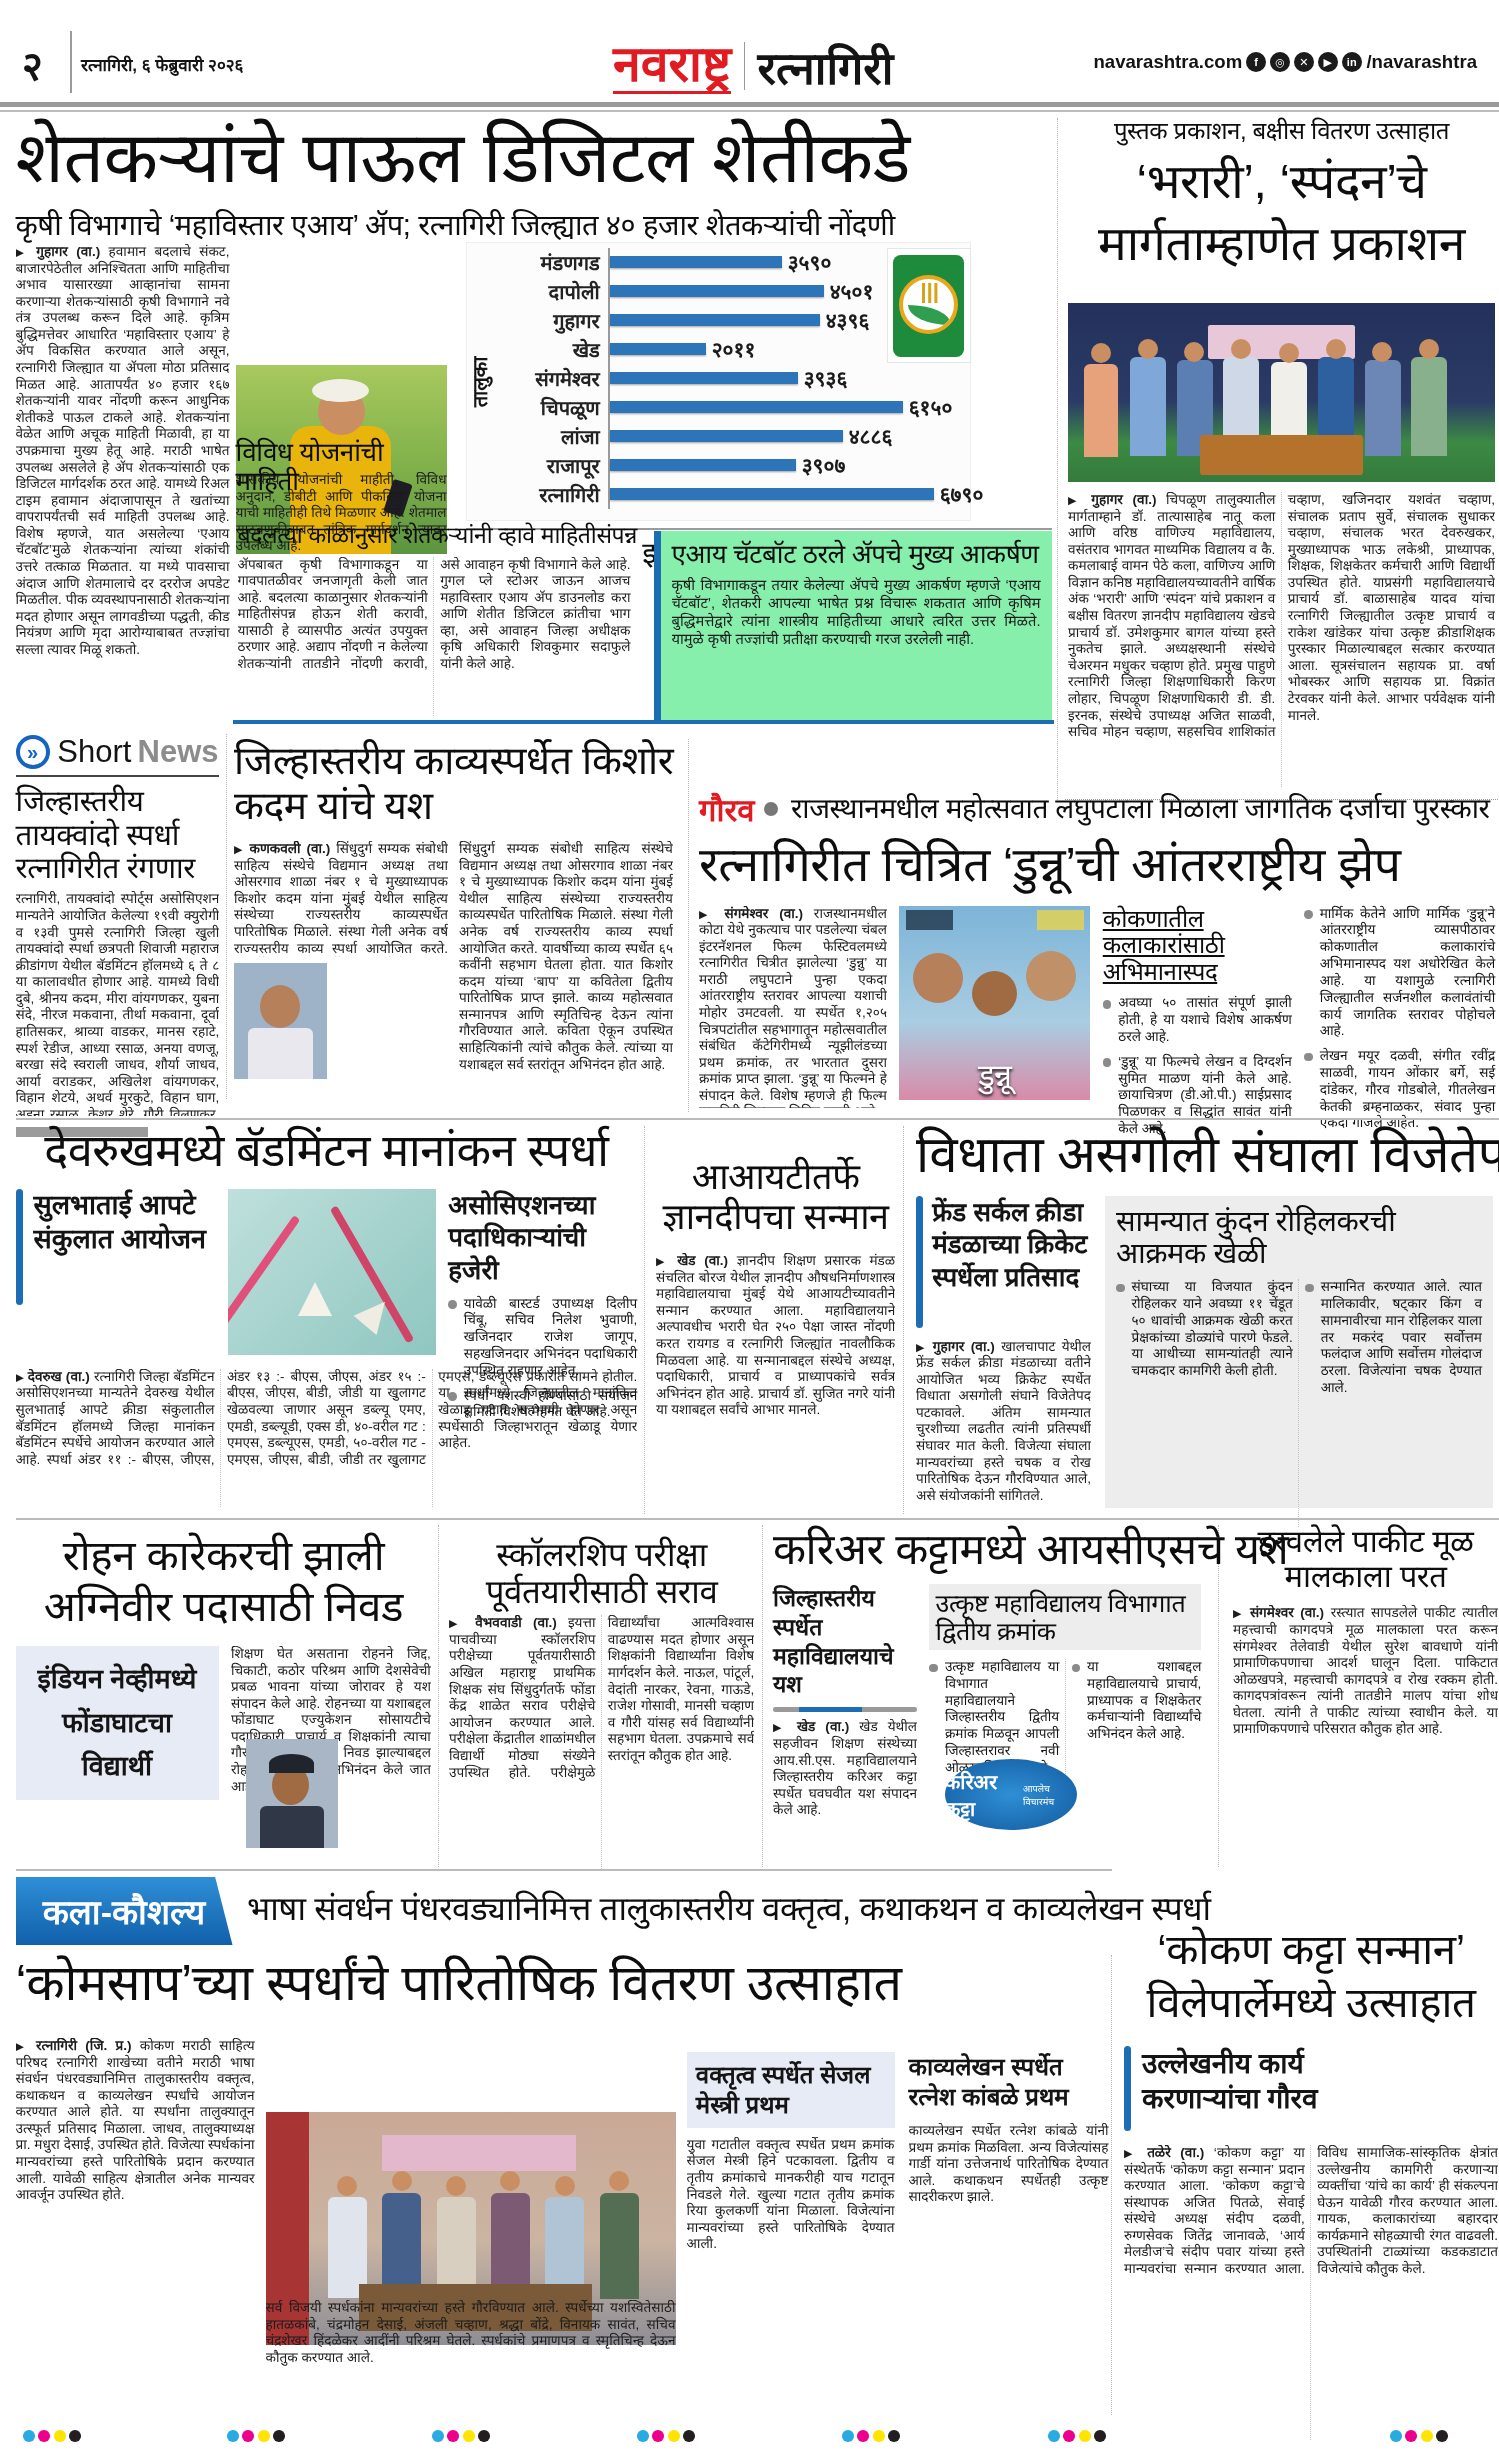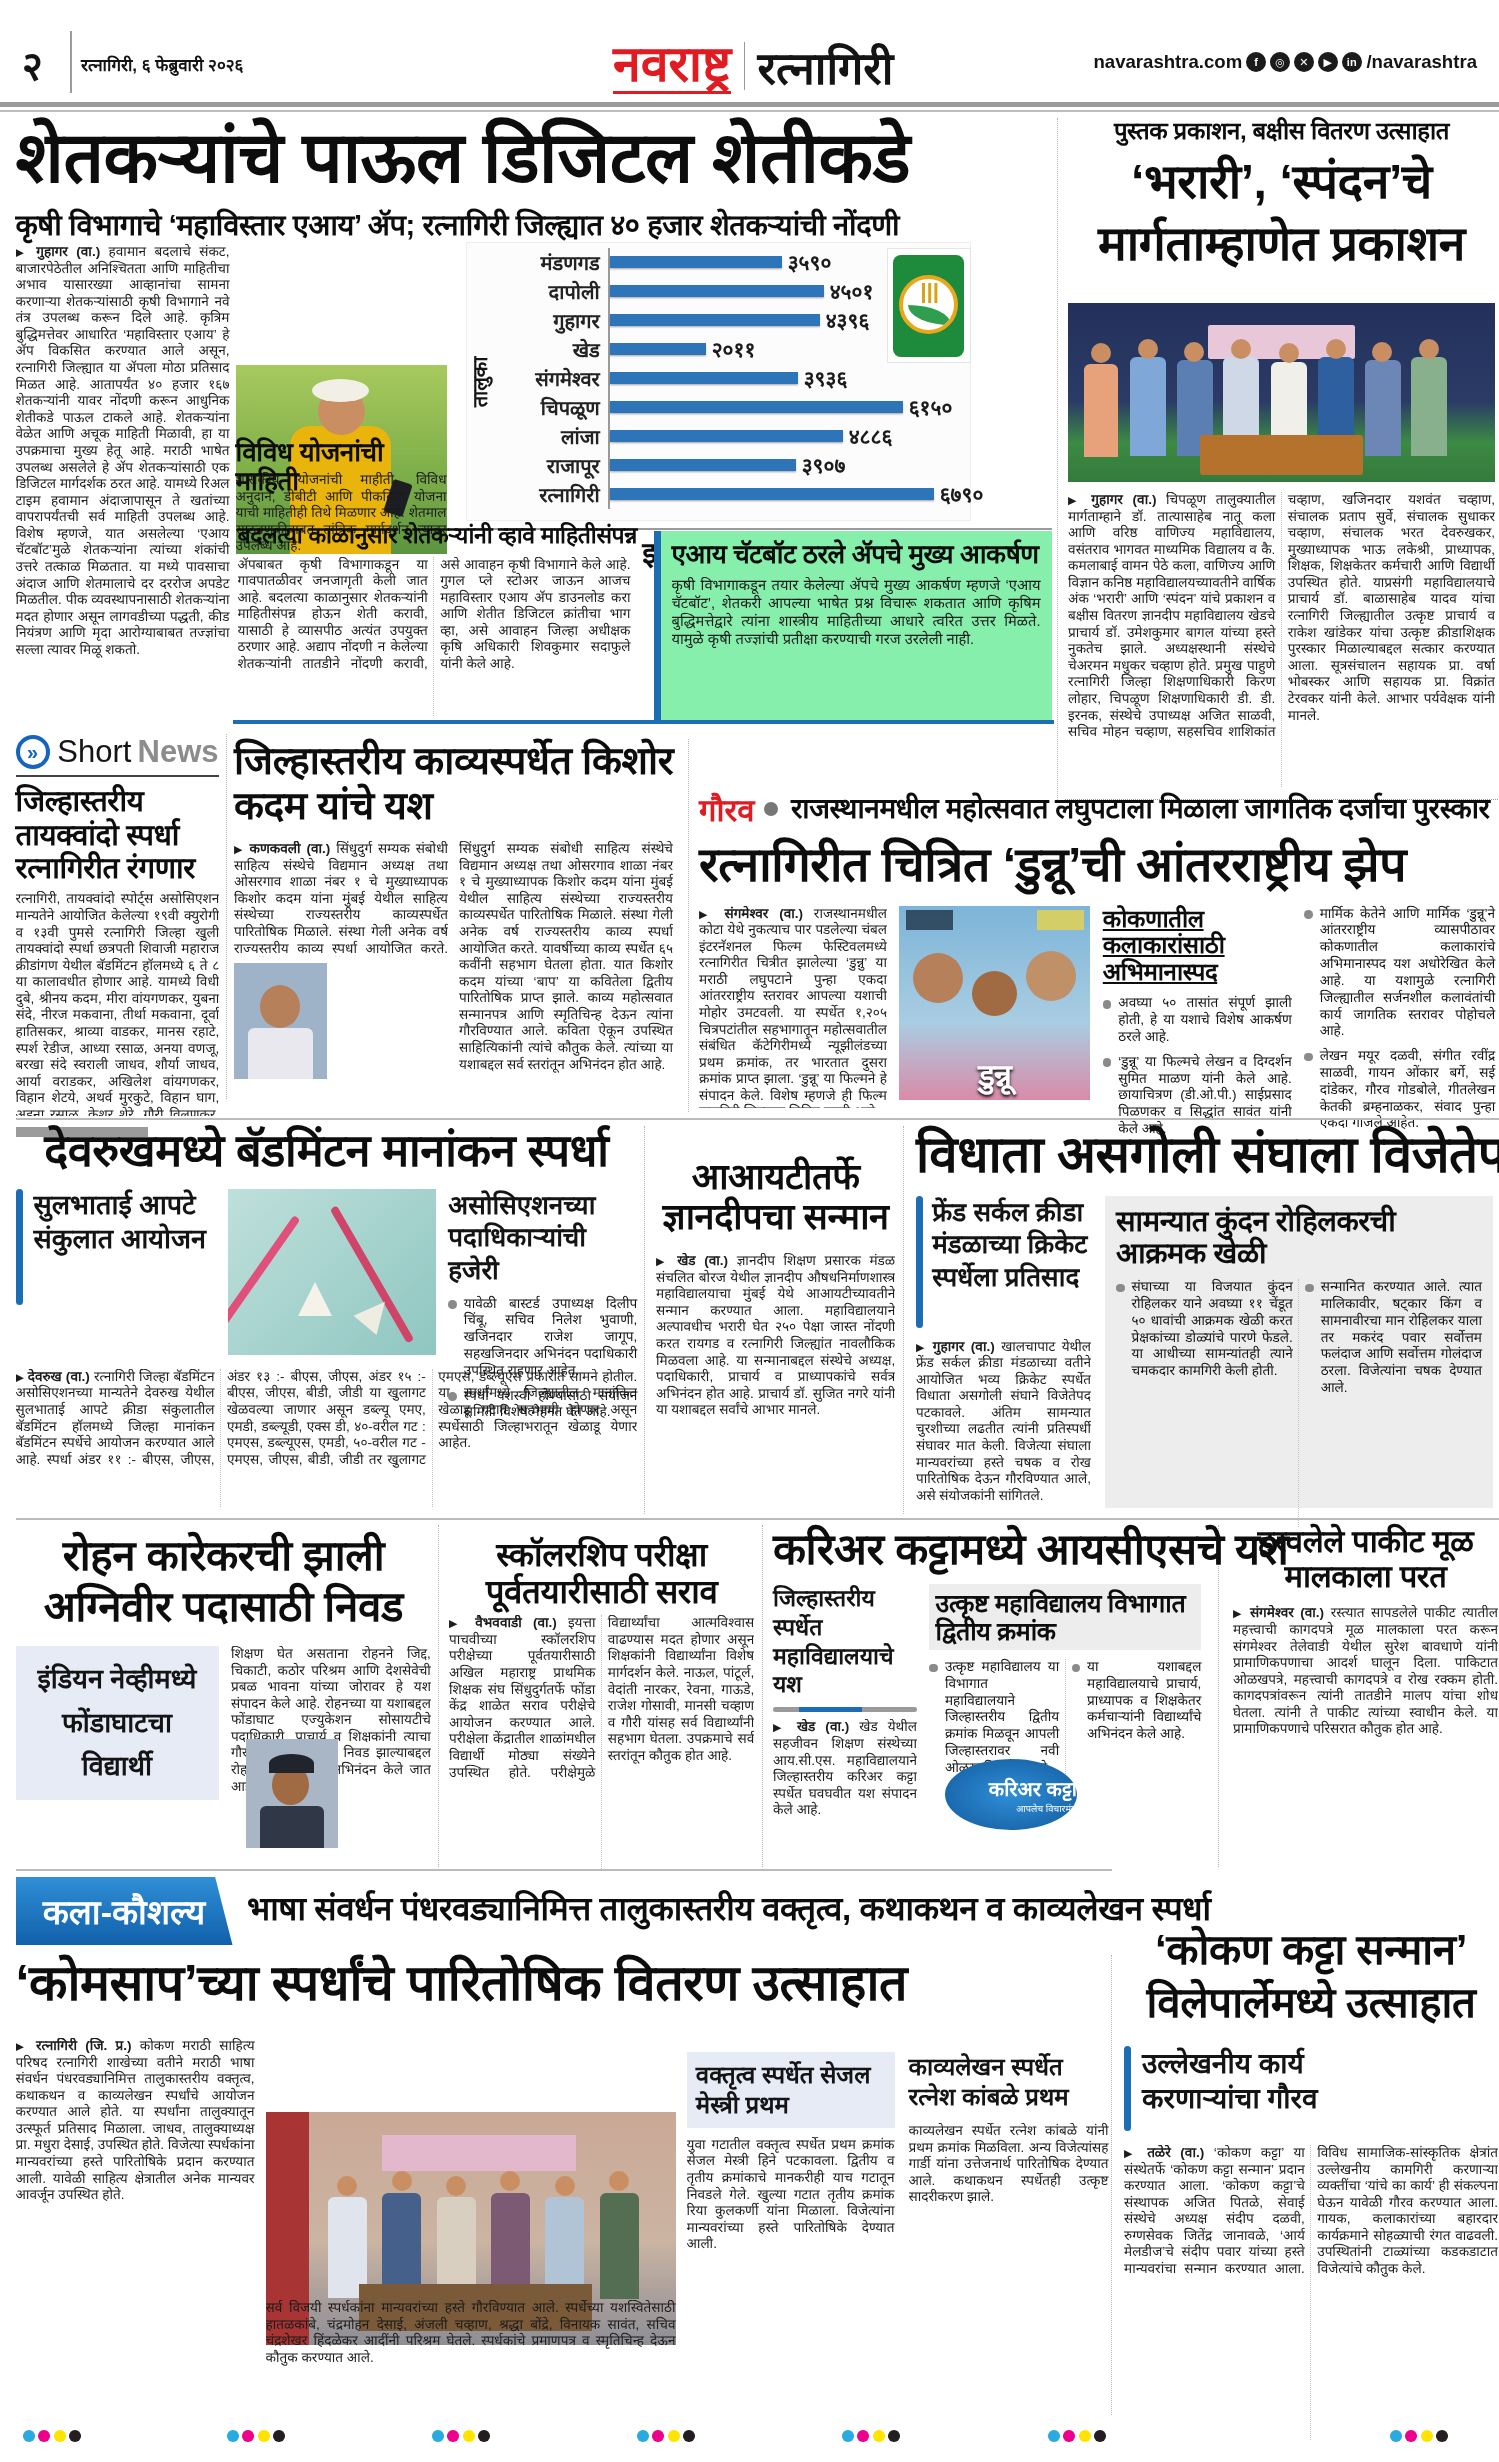--- a/index.html
+++ b/index.html
@@ -1,19 +1,19 @@
 <!DOCTYPE html>
 <html style="font-size:12.4px"><head>
 <meta charset="utf-8">
 <style>
   *{margin:0;padding:0;box-sizing:border-box}
   body{width:1500px;height:2462px;background:#fff;font-family:"Liberation Sans","DejaVu Sans",sans-serif;color:#141414}
   #page{position:relative;width:1500px;height:2462px;overflow:hidden;background:#fff}
   .abs{position:absolute}
-  .hl{font-weight:bold;color:#0d0d0d;line-height:1.12;letter-spacing:-0.4px}
+  .hl{font-weight:normal;color:#0d0d0d;line-height:1.12;letter-spacing:-0.4px}
   .ctr{text-align:center}
   .body{font-size:13.6px;line-height:1.22;text-align:justify;color:#1c1c1c;overflow:hidden}
   .dl{font-weight:bold}
   .dl::before{content:"▶ ";font-size:11px}
   .cols2{column-count:2;column-gap:12.4px;column-rule:0.8px dotted #c2c2c2}
   .cols3{column-count:3;column-gap:12.4px;column-rule:0.8px dotted #c2c2c2}
   .vrule{width:0;border-left:0.8px dotted #b5b5b5}
   .grule{background:#9b9b9b}
   .bluerule{background:#1c6db4}
   .bluebar{width:7px;background:#1c6db4;border-radius:3.9px}
@@ -366,21 +366,21 @@
           <span class="dl">खेड (वा.)</span>
           <span>खेड येथील सहजीवन शिक्षण संस्थेच्या आय.सी.एस. महाविद्यालयाने जिल्हास्तरीय करिअर कट्टा स्पर्धेत घवघवीत यश संपादन केले आहे.</span>
         </div>
       </div>
       <div style="width:272px;position:relative">
         <div class="graybox hl" style="font-size:25px;padding:4.7px 6.2px">उत्कृष्ट महाविद्यालय विभागात द्वितीय क्रमांक</div>
         <div class="cols2" style="margin-top:9.3px;height:155px">
             <div class="bullet-item">उत्कृष्ट महाविद्यालय या विभागात महाविद्यालयाने जिल्हास्तरीय द्वितीय क्रमांक मिळवून आपली जिल्हास्तरावर नवी ओळख मिळाली आहे.</div>
             <div class="bullet-item">या यशाबद्दल महाविद्यालयाचे प्राचार्य, प्राध्यापक व शिक्षकेतर कर्मचाऱ्यांनी विद्यार्थ्यांचे अभिनंदन केले आहे.</div>
           </div>
-        <div style="position:absolute;left:15.5px;top:175px;width:132px;height:71px;background:radial-gradient(ellipse at center,#2f8fd6,#125a9e);border-radius:50%;display:flex;flex-direction:column;align-items:flex-end;justify-content:center;color:#fff">
+        <div style="position:absolute;left:15.5px;top:175px;width:132px;height:71px;background:radial-gradient(ellipse at center,#2f8fd6,#125a9e);border-radius:50%;display:flex;flex-direction:row;align-items:center;justify-content:center;color:#fff">
           <span style="font-weight:bold;font-size:20px">करिअर कट्टा</span>
           <span style="font-size:9.3px">आपलेच विचारमंच</span>
         </div>
       </div>
     </div>
   </div>
 
   <div class="abs" style="left:1233px;top:1525px;width:265px;height:376px">
     <div class="hl ctr" style="font-size:31px">हरवलेले पाकीट मूळ मालकाला परत</div>
     <div class="body" style="margin-top:11px;height:303px">

